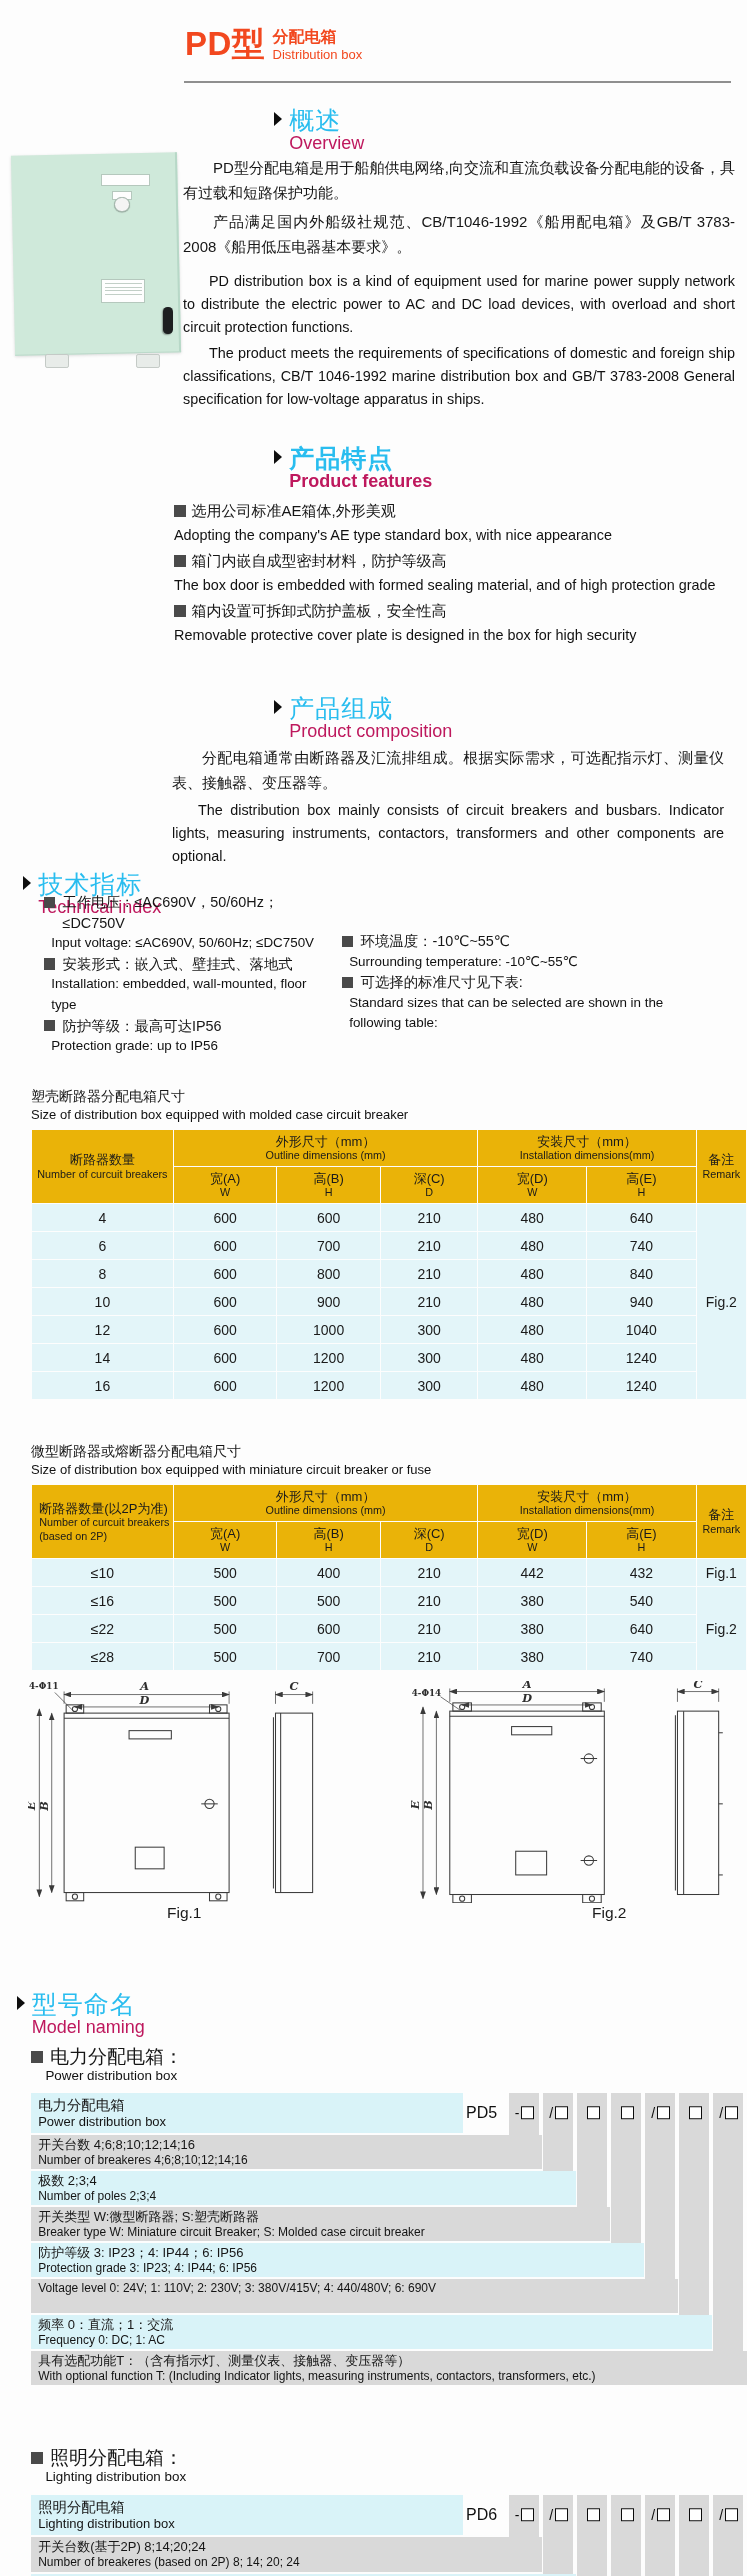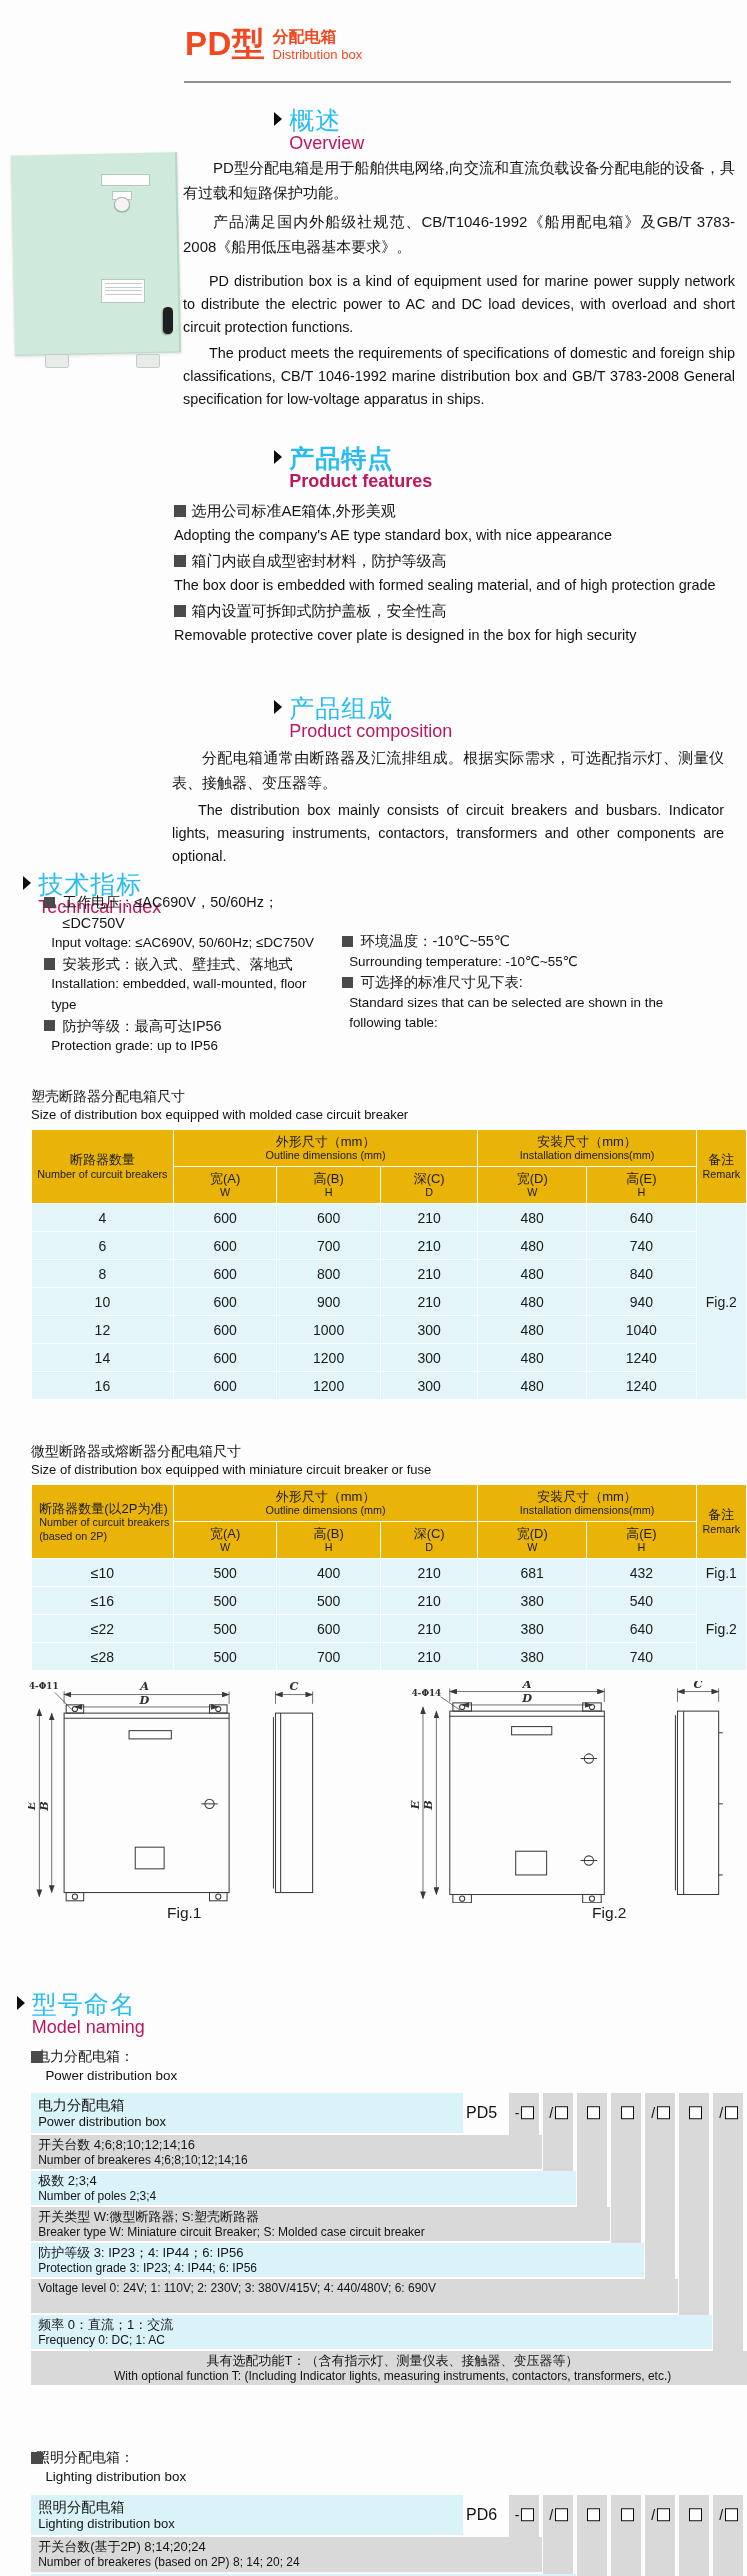--- a/index.html
+++ b/index.html
@@ -76,21 +76,21 @@
   
   .figs{position:absolute;left:28px;top:1681px;width:719px;height:252px;}
   .figs svg{position:absolute;top:0;}
   .figcap{position:absolute;top:223px;font-size:15.5px;color:#1a1a1a;}
   .dimtxt{font-family:"DejaVu Serif","Liberation Serif",serif;font-style:italic;font-weight:bold;
           font-size:22px;fill:#2e2e2e;}
   .holetxt{font-family:"DejaVu Serif","Liberation Serif",serif;font-weight:bold;font-size:17px;fill:#2e2e2e;}
 
   
   .nm-label{position:absolute;left:31px;}
-  .nm-label-cn{position:relative;font-size:14px;line-height:17.5px;padding-left:5px;}
+  .nm-label-cn{position:relative;font-size:19px;line-height:17.5px;padding-left:19px;}
   .nm-label-cn .sqb{position:absolute;left:0;top:2.6px;}
   .nm-label-en{font-size:13.4px;line-height:20.6px;padding-left:14.4px;color:#111;}
 
   .nm-block{position:absolute;left:31px;width:716px;}
   .b5{--r1:40px;--p:36px;height:293px;}
   .b6{--r1:40px;--p:37px;height:296px;}
   .stripe{position:absolute;top:0;width:30px;background:#d9d9d9;z-index:0;}
   .st1{left:478px;height:calc(var(--r1) + 1*var(--p));}
   .st2{left:512px;height:calc(var(--r1) + 2*var(--p));}
   .st3{left:546px;height:calc(var(--r1) + 3*var(--p));}
@@ -114,21 +114,21 @@
   .sl1{left:477px;} .sl2{left:511px;} .sl3{left:545px;} .sl4{left:579px;}
   .sl5{left:613px;} .sl6{left:647px;} .sl7{left:681px;}
   .sep{font-style:normal;font-size:14px;color:#0c0c0c;}
   .sq{display:inline-block;width:11.3px;height:11.3px;border:1.5px solid #0c0c0c;background:#fff;}
   .nm-row.w2{width:511px;height:calc(var(--p) - 1.5px);}
   .nm-row.w3{width:545px;height:calc(var(--p) - 1.5px);}
   .nm-row.w4{width:579px;height:calc(var(--p) - 1.5px);}
   .nm-row.w5{width:613px;height:calc(var(--p) - 1.5px);}
   .nm-row.w6{width:647px;height:calc(var(--p) - 1.5px);}
   .nm-row.w7{width:681px;height:calc(var(--p) - 1.5px);}
-  .nm-row.w8{width:716px;height:calc(var(--p) - 1.5px);text-align:center;}
+  .nm-row.w8{width:716px;height:calc(var(--p) - 1.5px);}
 </style>
 </head>
 <body>
 
 <div id="canvas">
 
   <div class="title-block">
     <div class="title-model">PD型</div>
     <div class="title-names">
       <div class="title-cn">分配电箱</div>
@@ -403,21 +403,21 @@
         <td>
               <div class="hc">高(E)</div>
               <div class="he">H</div>
             </td>
       </tr>
       <tr class="dr">
         <td>≤10</td>
             <td>500</td>
             <td>400</td>
             <td>210</td>
-            <td>681</td>
+            <td>442</td>
             <td>432</td>
         <td>Fig.1</td>
       </tr>
       <tr class="dr">
         <td>≤16</td>
             <td>500</td>
             <td>500</td>
             <td>210</td>
             <td>380</td>
             <td>540</td>

